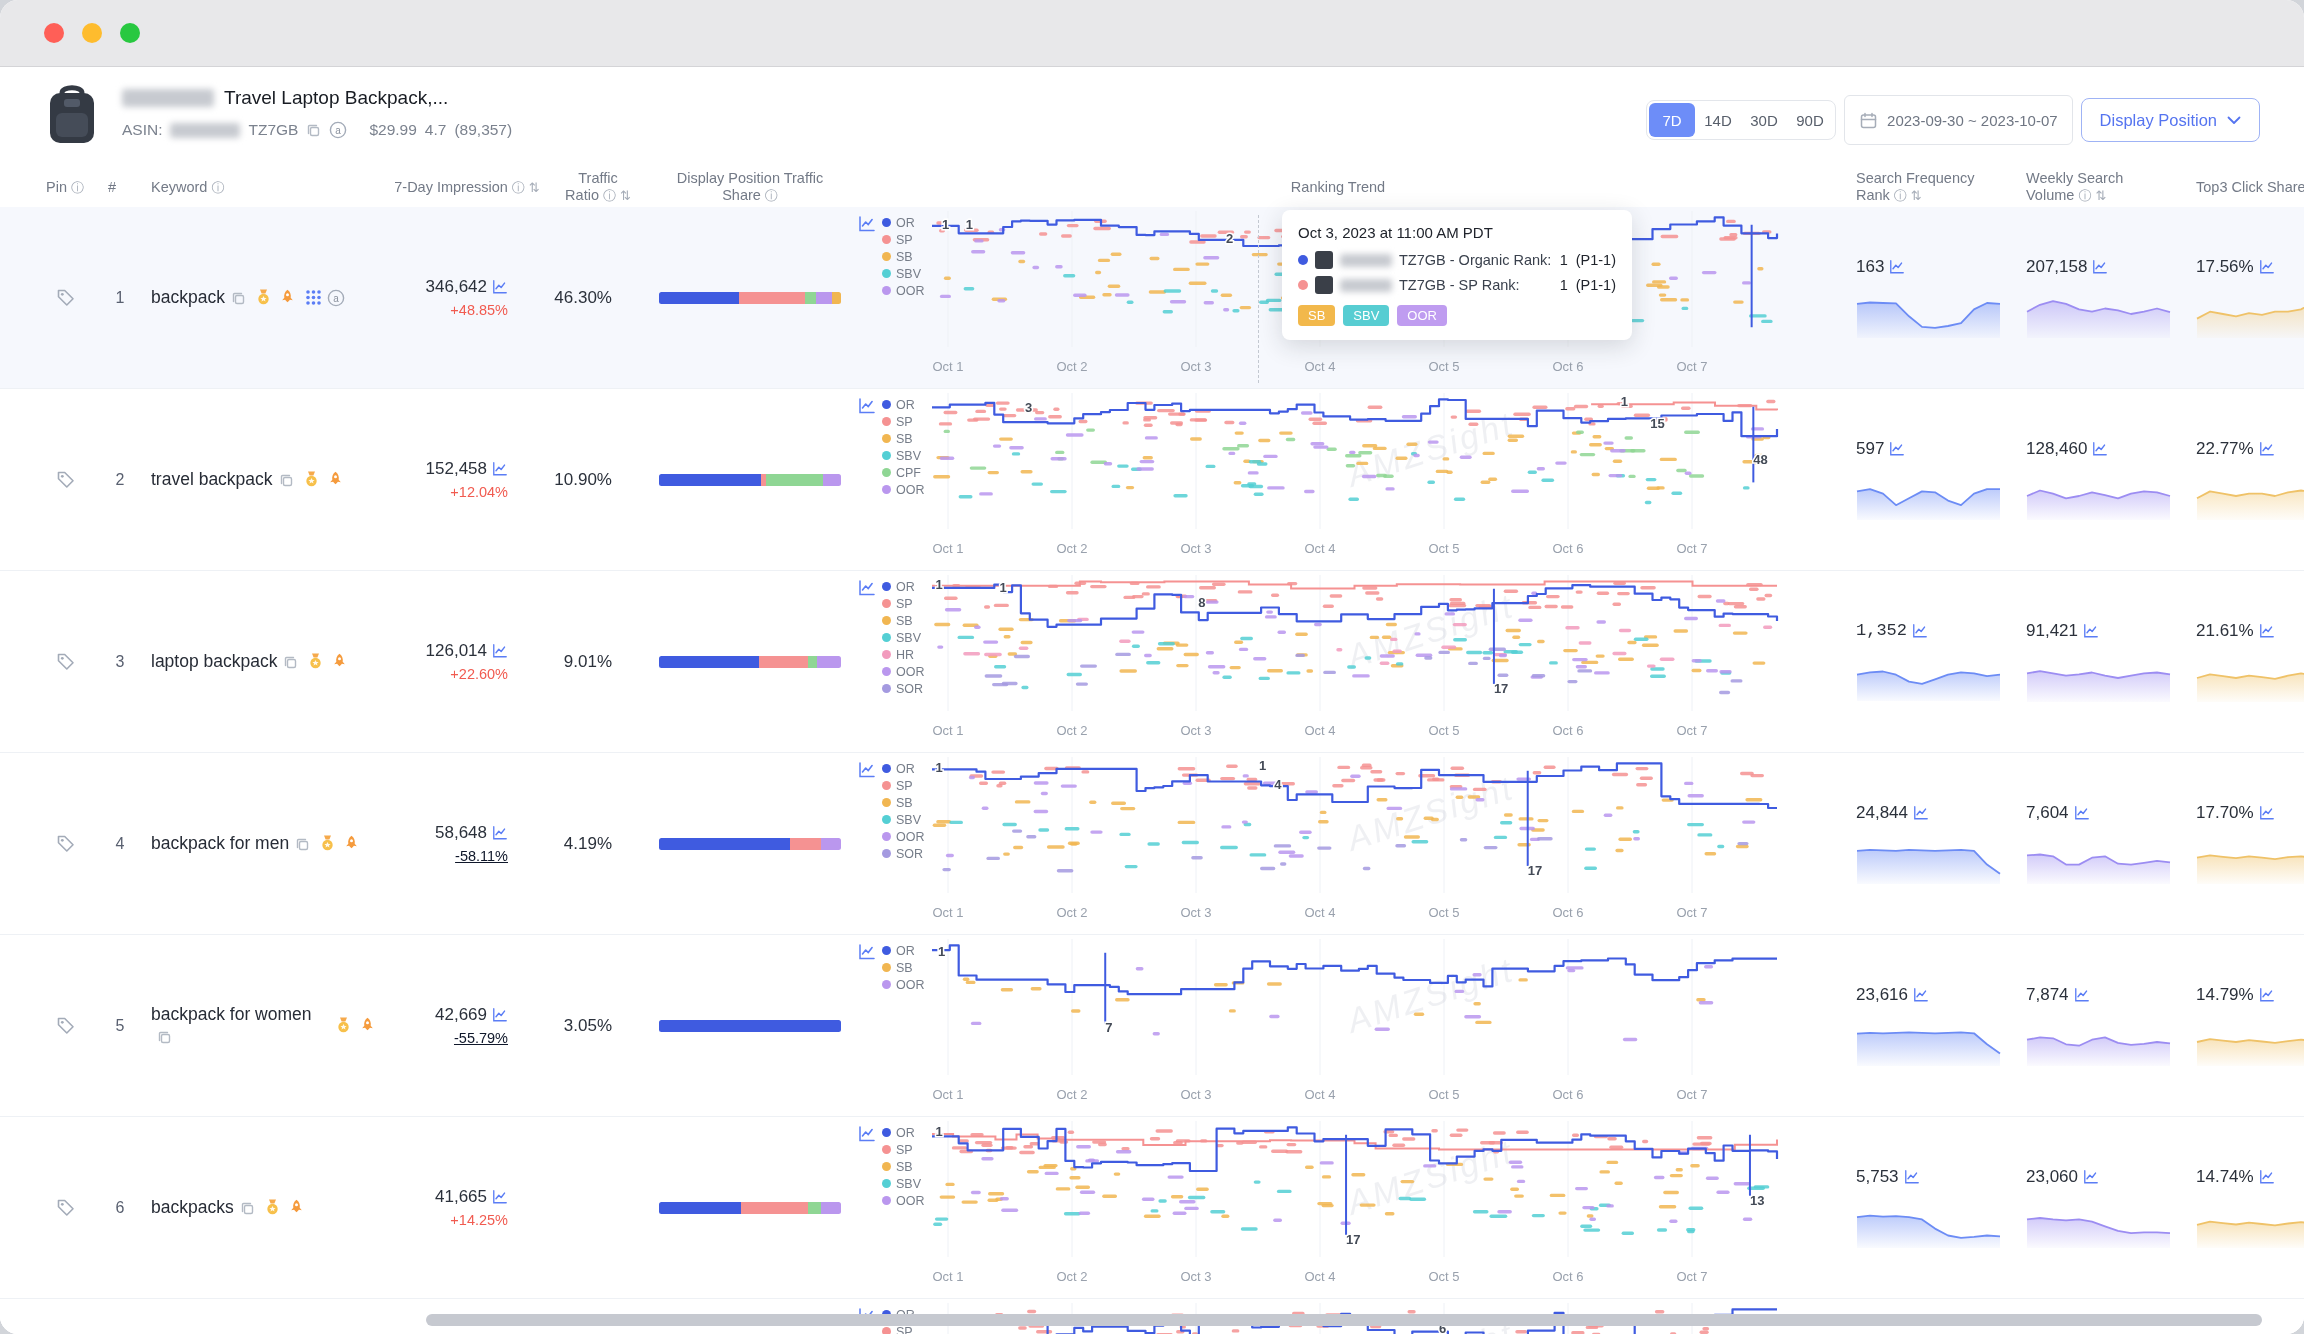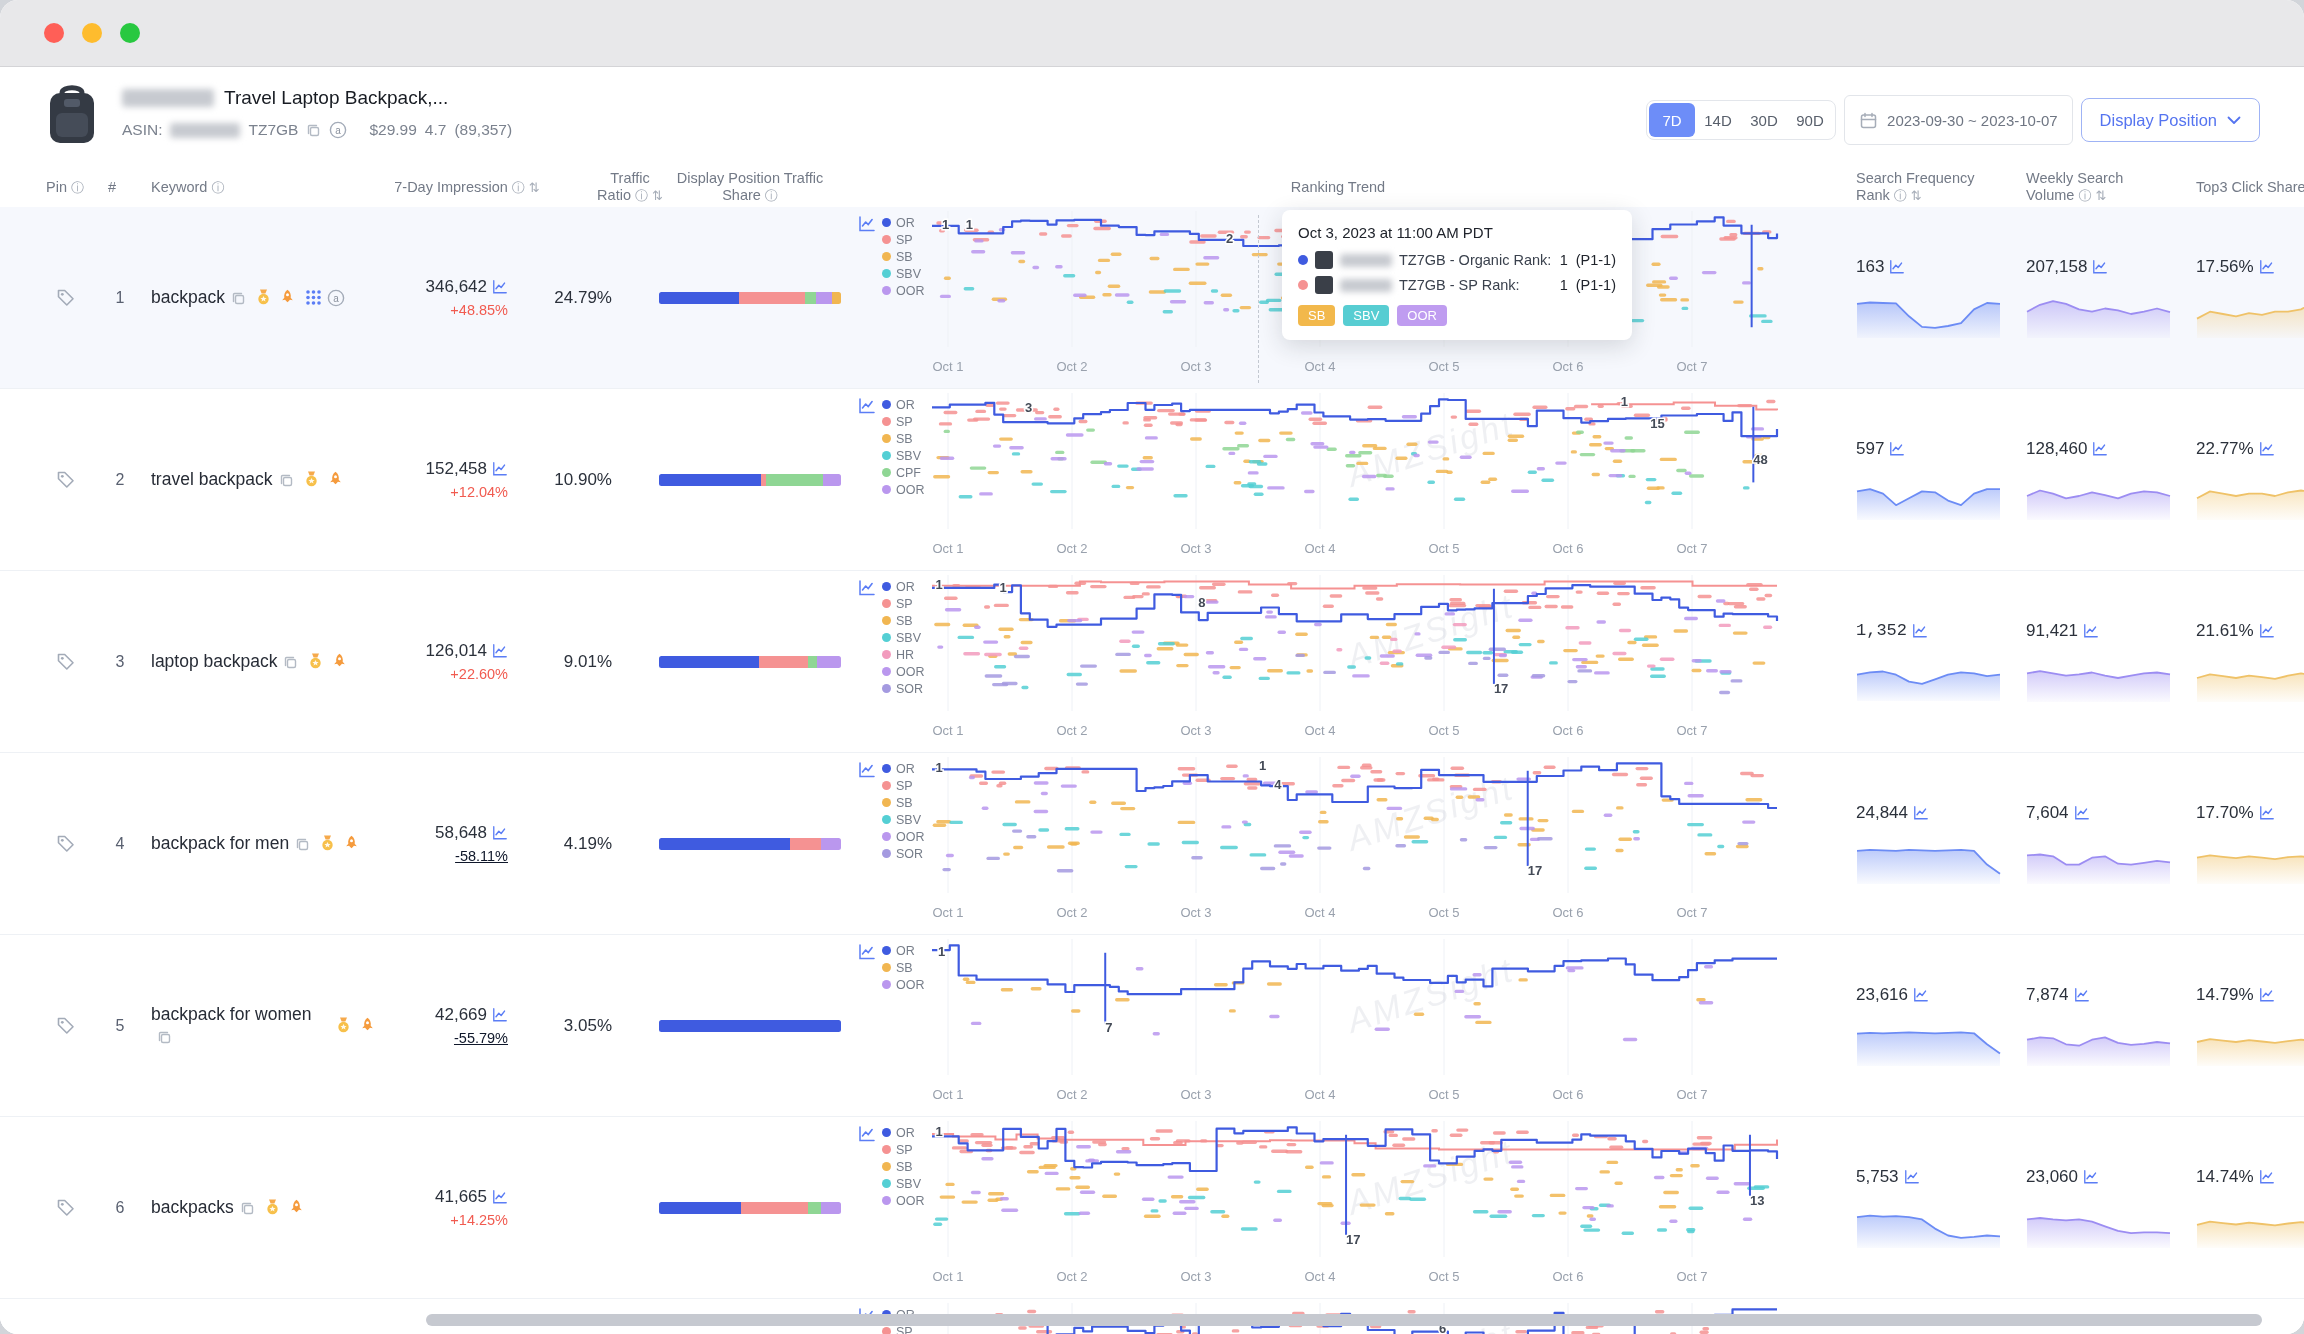--- a/index.html
+++ b/index.html
@@ -150,21 +150,21 @@
         </div>
         <div class="th" style="left: 108px; width: 24px; justify-content: flex-start;">
           <span class="thw" style="text-align: left;"><span>#</span></span>
         </div>
         <div class="th" style="left: 151px; width: 140px; justify-content: flex-start;">
           <span class="thw" style="text-align: right;"><span>Keyword</span><span class="h-ic">ⓘ</span></span>
         </div>
         <div class="th" style="left: 392px; width: 150px; justify-content: center;">
           <span class="thw" style="text-align: center;"><span>7-Day Impression</span><span class="h-ic">ⓘ</span><span class="h-ic">⇅</span></span>
         </div>
-        <div class="th" style="left: 578px; width: 104px; justify-content: flex-start;">
+        <div class="th" style="left: 546px; width: 104px; justify-content: flex-start;">
           <span class="thw" style="text-align: center;"><span>Traffic Ratio</span><span class="h-ic">ⓘ</span><span class="h-ic">⇅</span></span>
         </div>
         <div class="th" style="left: 653px; width: 194px; justify-content: center;">
           <span class="thw" style="text-align: center;"><span>Display Position Traffic Share</span><span class="h-ic">ⓘ</span></span>
         </div>
         <div class="th" style="left: 858px; width: 960px; justify-content: center;">
           <span class="thw" style=""><span>Ranking Trend</span></span>
         </div>
         <div class="th" style="left: 1856px; width: 165px; justify-content: flex-start;">
           <span class="thw" style="text-align: left;"><span>Search Frequency Rank</span><span class="h-ic">ⓘ</span><span class="h-ic">⇅</span></span>
@@ -241,21 +241,21 @@
               <span class="mini-ic">
                 <svg width="16" height="16" viewBox="0 0 18 18" fill="none">
                   <path d="M2 2v13.5h14" stroke="#5b7df5" stroke-width="1.5" stroke-linecap="round"></path>
                   <path d="M4.5 11l3.2-4 2.6 2.6 3.8-5" stroke="#5b7df5" stroke-width="1.6" stroke-linecap="round" stroke-linejoin="round"></path>
                 </svg>
               </span>
             </div>
             <div class="chg up">+48.85%</div>
           </div>
           <div class="cell c-ratio" style="left: 514px; width: 98px;">
-            <span>24.79%</span>
+            <span>46.30%</span>
           </div>
           <div class="cell c-share" style="left: 659px; width: 182px;">
             <div class="sharebar">
               <i style="width: 44%; background: rgb(63, 91, 224);"></i>
               <i style="width: 36%; background: rgb(245, 146, 146);"></i>
               <i style="width: 6%; background: rgb(143, 214, 148);"></i>
               <i style="width: 9%; background: rgb(186, 151, 238);"></i>
               <i style="width: 5%; background: rgb(241, 182, 81);"></i>
             </div>
           </div>

